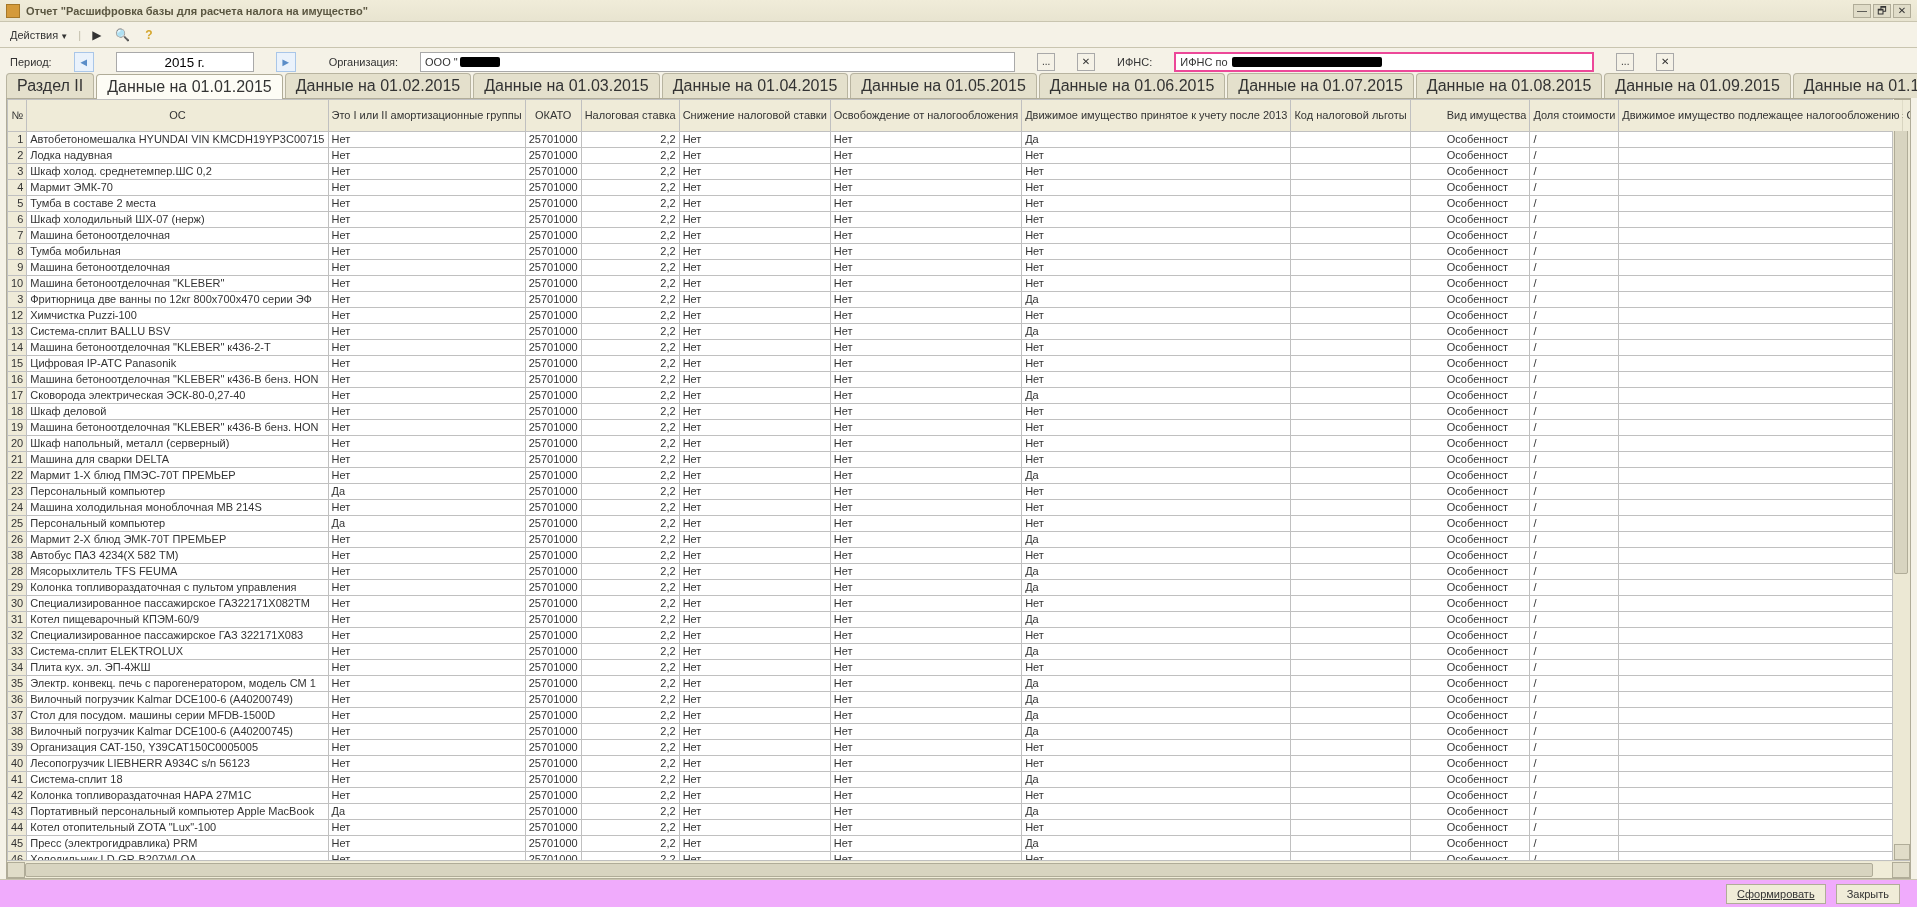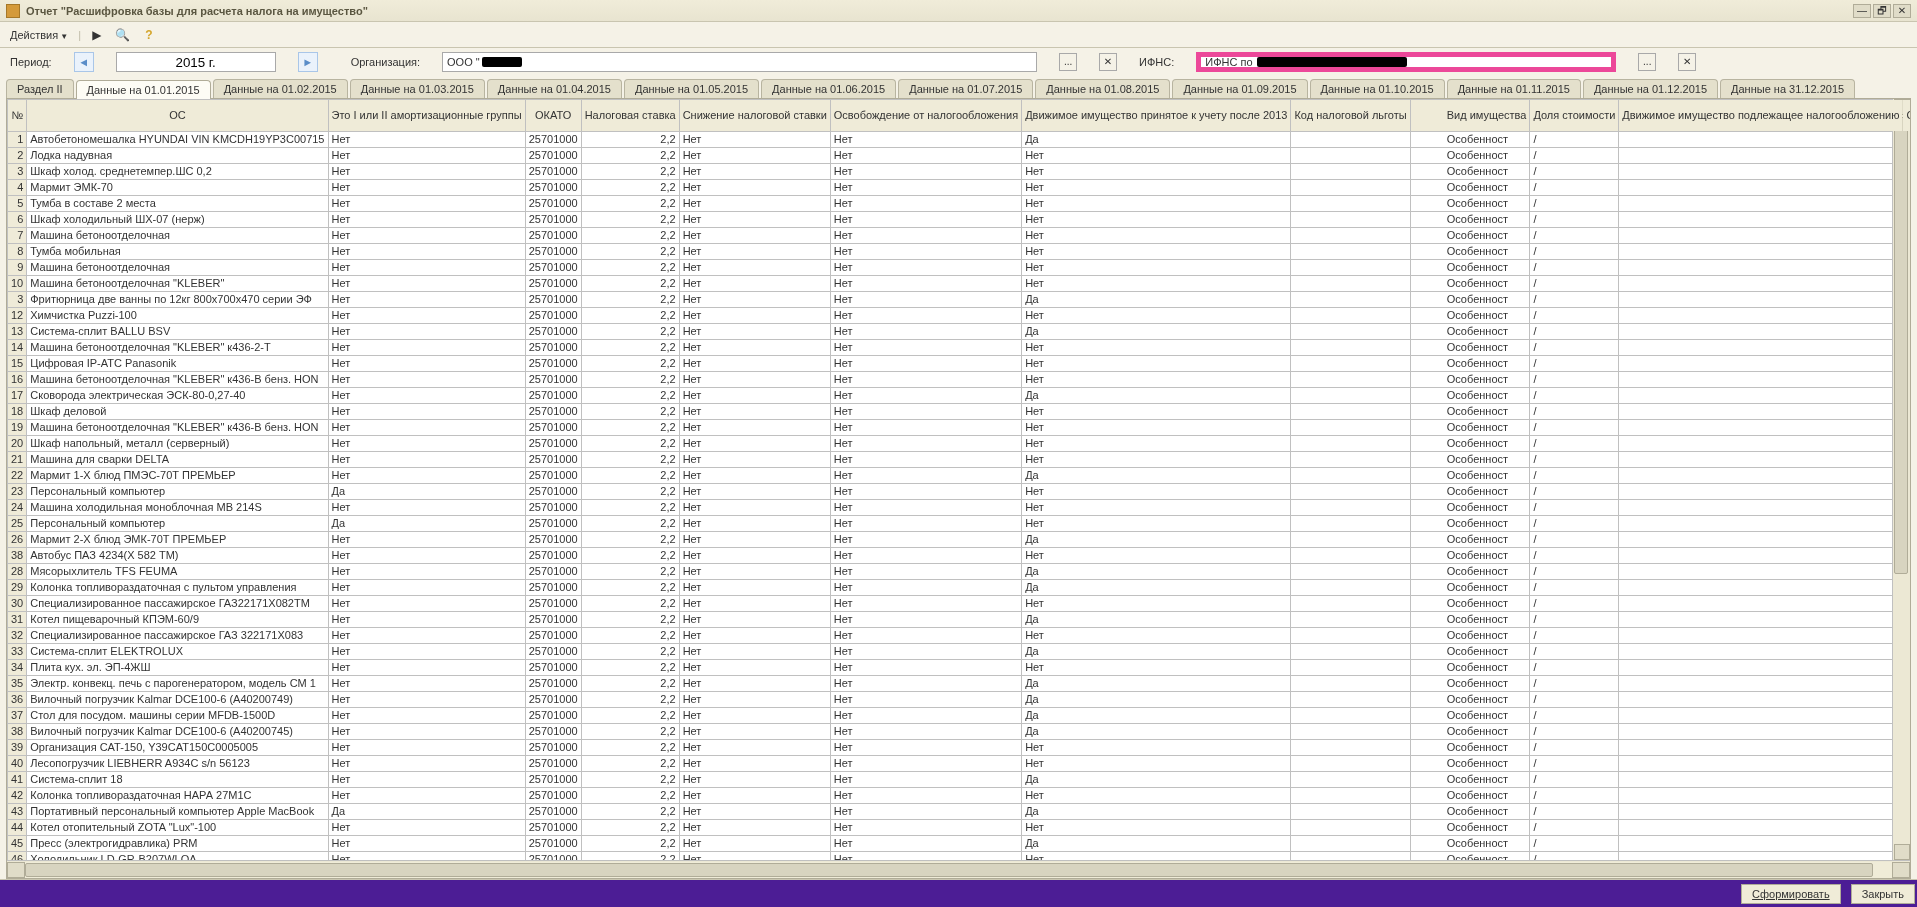--- a/index.html
+++ b/index.html
@@ -10,27 +10,27 @@
 .titlebar .title { font-weight: bold; font-size: 11px; color: #5a5640; flex: 1; }
 .winctl { display: flex; gap: 2px; }
 .winctl div { width: 18px; height: 14px; background: #e0dcc8; border: 1px solid #b0ac98; text-align: center; line-height: 12px; cursor: pointer; font-size: 10px; }
 .toolbar { height: 26px; background: #f5f2e7; border-bottom: 1px solid #c9c5b0; display: flex; align-items: center; padding: 0 6px; gap: 6px; }
 .toolbar .menu { cursor: pointer; padding: 2px 4px; text-align: center; }
 .toolbar .dd { font-size: 8px; margin-left: 2px; }
 .toolbar .tbtn { width: 20px; height: 20px; border: 1px solid transparent; cursor: pointer; display: flex; align-items: center; justify-content: center; font-size: 12px; }
 .params { height: 28px; background: #f5f2e7; display: flex; align-items: center; padding: 4px 10px; gap: 22px; }
 .params label { color: #333; }
 .navbtn { width: 20px; height: 20px; border: 1px solid #a9c6e8; background: #eaf2fb; cursor: pointer; display: flex; align-items: center; justify-content: center; color: #5a8dc8; font-size: 11px; }
-.period-in { width: 160px; height: 20px; border: 1px solid #a9a9a9; background: #fff; text-align: center; padding: 0 4px; }
+.period-in { width: 138px; height: 20px; border: 1px solid #a9a9a9; background: #fff; text-align: center; padding: 0 4px; }
 .org-in { width: 595px; height: 20px; border: 1px solid #a9a9a9; background: #fff; padding: 0 4px; display: flex; align-items: center; }
-.ifns-in { width: 420px; height: 20px; border: 5px solid #ec4899; background: #fff; padding: 0 4px; display: flex; align-items: center; }
+.ifns-in { width: 420px; height: 20px; border: 2px solid #ec4899; background: #fff; padding: 0 4px; display: flex; align-items: center; }
 .inbtn { width: 18px; height: 18px; border: 1px solid #a9a9a9; background: #f5f2e7; cursor: pointer; text-align: center; line-height: 16px; font-size: 10px; }
 .redact { display: inline-block; height: 10px; background: #000; border-radius: 2px; }
 .tabs { display: flex; padding: 0 6px; background: #f5f2e7; height: 22px; align-items: flex-end; }
-.tab { padding: 3px 10px; background: #e4e0cc; border: 1px solid #b8b4a0; border-bottom: none; border-radius: 4px 4px 0 0; margin-right: 2px; cursor: pointer; font-size: 11px; white-space: nowrap; }
+.tab { padding: 3px 10px; background: #e4e0cc; border: 1px solid #b8b4a0; border-bottom: none; border-radius: 4px 4px 0 0; margin-right: 2px; cursor: pointer; font-size: 16px; white-space: nowrap; }
 .tab.active { background: #fdfcf5; border-color: #b0ac98; position: relative; top: 1px; }
 .tabcontent { flex: 1; background: #fdfcf5; border: 1px solid #b0ac98; margin: 0 6px; display: flex; flex-direction: column; overflow: hidden; }
 .gridwrap { flex: 1; overflow: auto; position: relative; }
 table { border-collapse: collapse; width: 100%; background: #fff; }
 th, td { border: 1px solid #c0c0c0; padding: 1px 3px; font-size: 11px; white-space: nowrap; overflow: hidden; }
 th { background: #efebd8; font-weight: normal; text-align: center; height: 32px; line-height: 1.15; vertical-align: middle; }
 td { height: 13px; line-height: 13px; }
 .c-num { width: 28px; text-align: right; background: #efebd8; }
 .c-os { width: 234px; }
 .c-grp { width: 118px; }
@@ -41,21 +41,21 @@
 .c-dvizh { width: 140px; }
 .c-kod { width: 80px; }
 .c-vid { width: 50px; padding-left: 36px; }
 .c-dolya { width: 50px; }
 .c-podl { width: 145px; }
 .c-ost { width: 70px; text-align: right; }
 .hscroll { height: 18px; background: #ece8d4; border-top: 1px solid #c0c0c0; display: flex; align-items: center; }
 .hscroll .sbtn { width: 18px; height: 16px; background: #e0dcc8; border: 1px solid #b0ac98; cursor: pointer; }
 .hscroll .track { flex: 1; height: 16px; background: #f0ecd8; position: relative; }
 .hscroll .thumb { position: absolute; left: 0; width: 99%; height: 14px; top: 1px; background: #d8d4c0; border: 1px solid #b0ac98; border-radius: 2px; }
-.footer { height: 28px; background: #4c1d95; border-top: 1px solid #c9c5b0; display: flex; align-items: center; justify-content: flex-end; padding: 0 2px; gap: 10px; }
+.footer { height: 28px; background: #f0abfc; border-top: 1px solid #c9c5b0; display: flex; align-items: center; justify-content: flex-end; padding: 0 17px; gap: 10px; }
 .footer .btn { padding: 3px 10px; background: #f0ecd8; border: 1px solid #b0ac98; cursor: pointer; }
 .footer .btn.main { text-decoration: underline; }
 .vscroll-ind { position: absolute; right: 0; top: 0; bottom: 0; width: 18px; background: #ece8d4; border-left: 1px solid #c0c0c0; }
 .vscroll-ind .sbtn { width: 16px; height: 16px; background: #e0dcc8; border: 1px solid #b0ac98; position: absolute; left: 1px; }
 .vscroll-ind .thumb2 { position: absolute; left: 1px; top: 18px; width: 14px; height: 60%; background: #d8d4c0; border: 1px solid #b0ac98; border-radius: 2px; }
 thead th { position: sticky; top: 0; z-index: 2; }
 </style>
 </head>
 <body>
 

